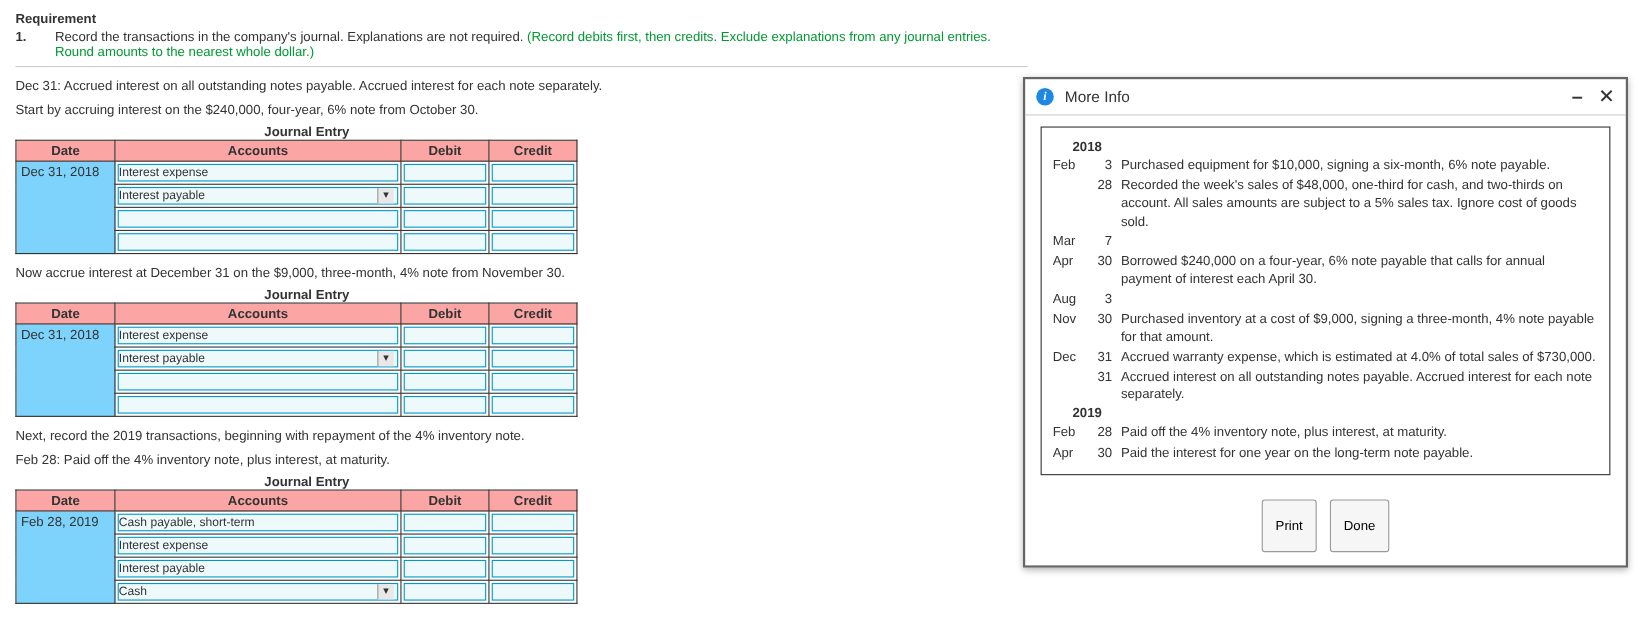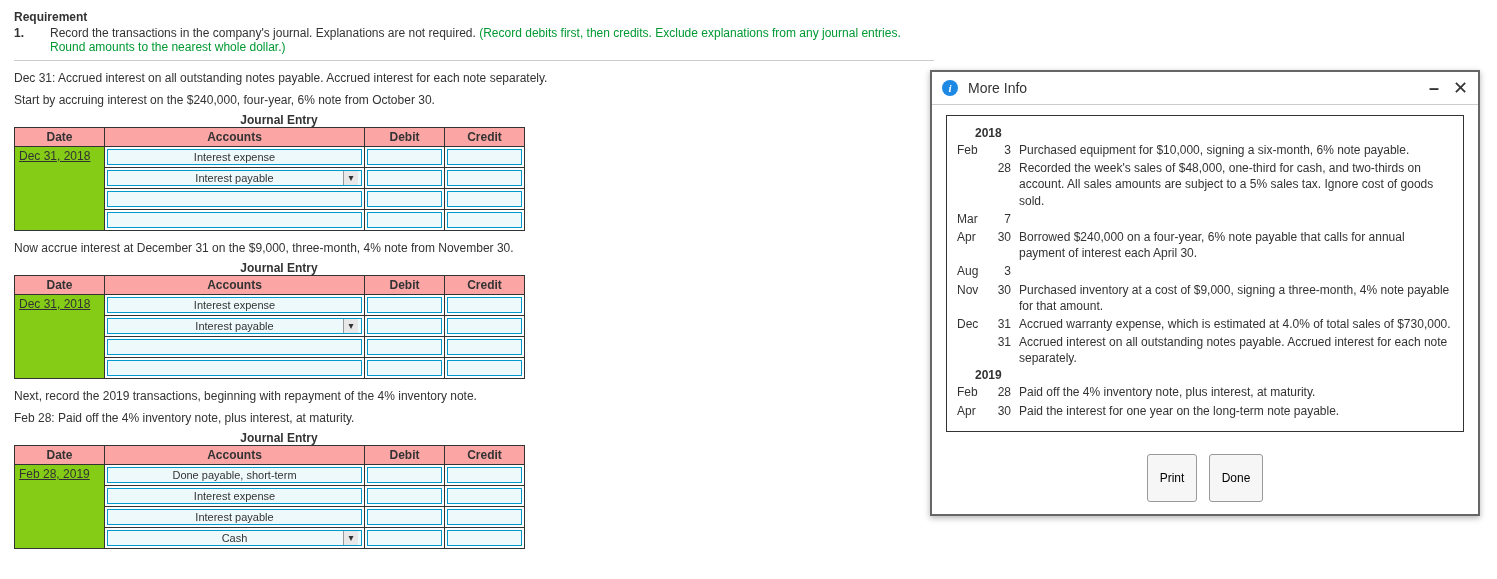--- a/index.html
+++ b/index.html
@@ -25,24 +25,24 @@
   }
   table.journal td .cell-input.dropdown {
     position: relative;
   }
   table.journal td .cell-input.dropdown::after {
     content: "▾"; position: absolute; right: 3px; top: 0; font-size: 10px; color: #333;
     background: #e8e8e8; width: 14px; height: 14px; line-height: 14px; text-align: center;
     border-left: 1px solid #999;
   }
   table.journal td .cell-input.filled {
-    text-align: center; padding-left: 0; font-size: 11px; line-height: 14px; color: #333;
+    text-align: left; padding-left: 0; font-size: 11px; line-height: 14px; color: #333;
   }
   table.journal td.date-cell { font-size: 12px; padding: 0 4px; text-align: left; }
-  table.journal td.plain { background: #84cc16; text-decoration: underline; }
+  table.journal td.plain { background: #7dd3fc; }
   .left-col { width: 920px; }
 
   
   .dialog {
     position: absolute; top: 70px; left: 930px; width: 550px;
     border: 2px solid #666; background: #fff;
     box-shadow: 0 2px 6px rgba(0,0,0,0.3);
   }
   .dialog-header {
     display: flex; align-items: center; padding: 8px 10px;
@@ -213,21 +213,21 @@
       <tbody>
           <tr>
         <th class="date">Date</th>
         <th class="acc">Accounts</th>
         <th class="amt">Debit</th>
         <th class="amt">Credit</th>
       </tr>
       <tr>
         <td class="date-cell plain" rowspan="4" style="vertical-align:top;padding-top:2px">Feb 28, 2019</td>
         <td>
-              <span class="cell-input filled">Done payable, short-term</span>
+              <span class="cell-input filled">Cash payable, short-term</span>
             </td>
         <td>
               <span class="cell-input"></span>
             </td>
         <td>
               <span class="cell-input"></span>
             </td>
       </tr>
       <tr>
         <td>

